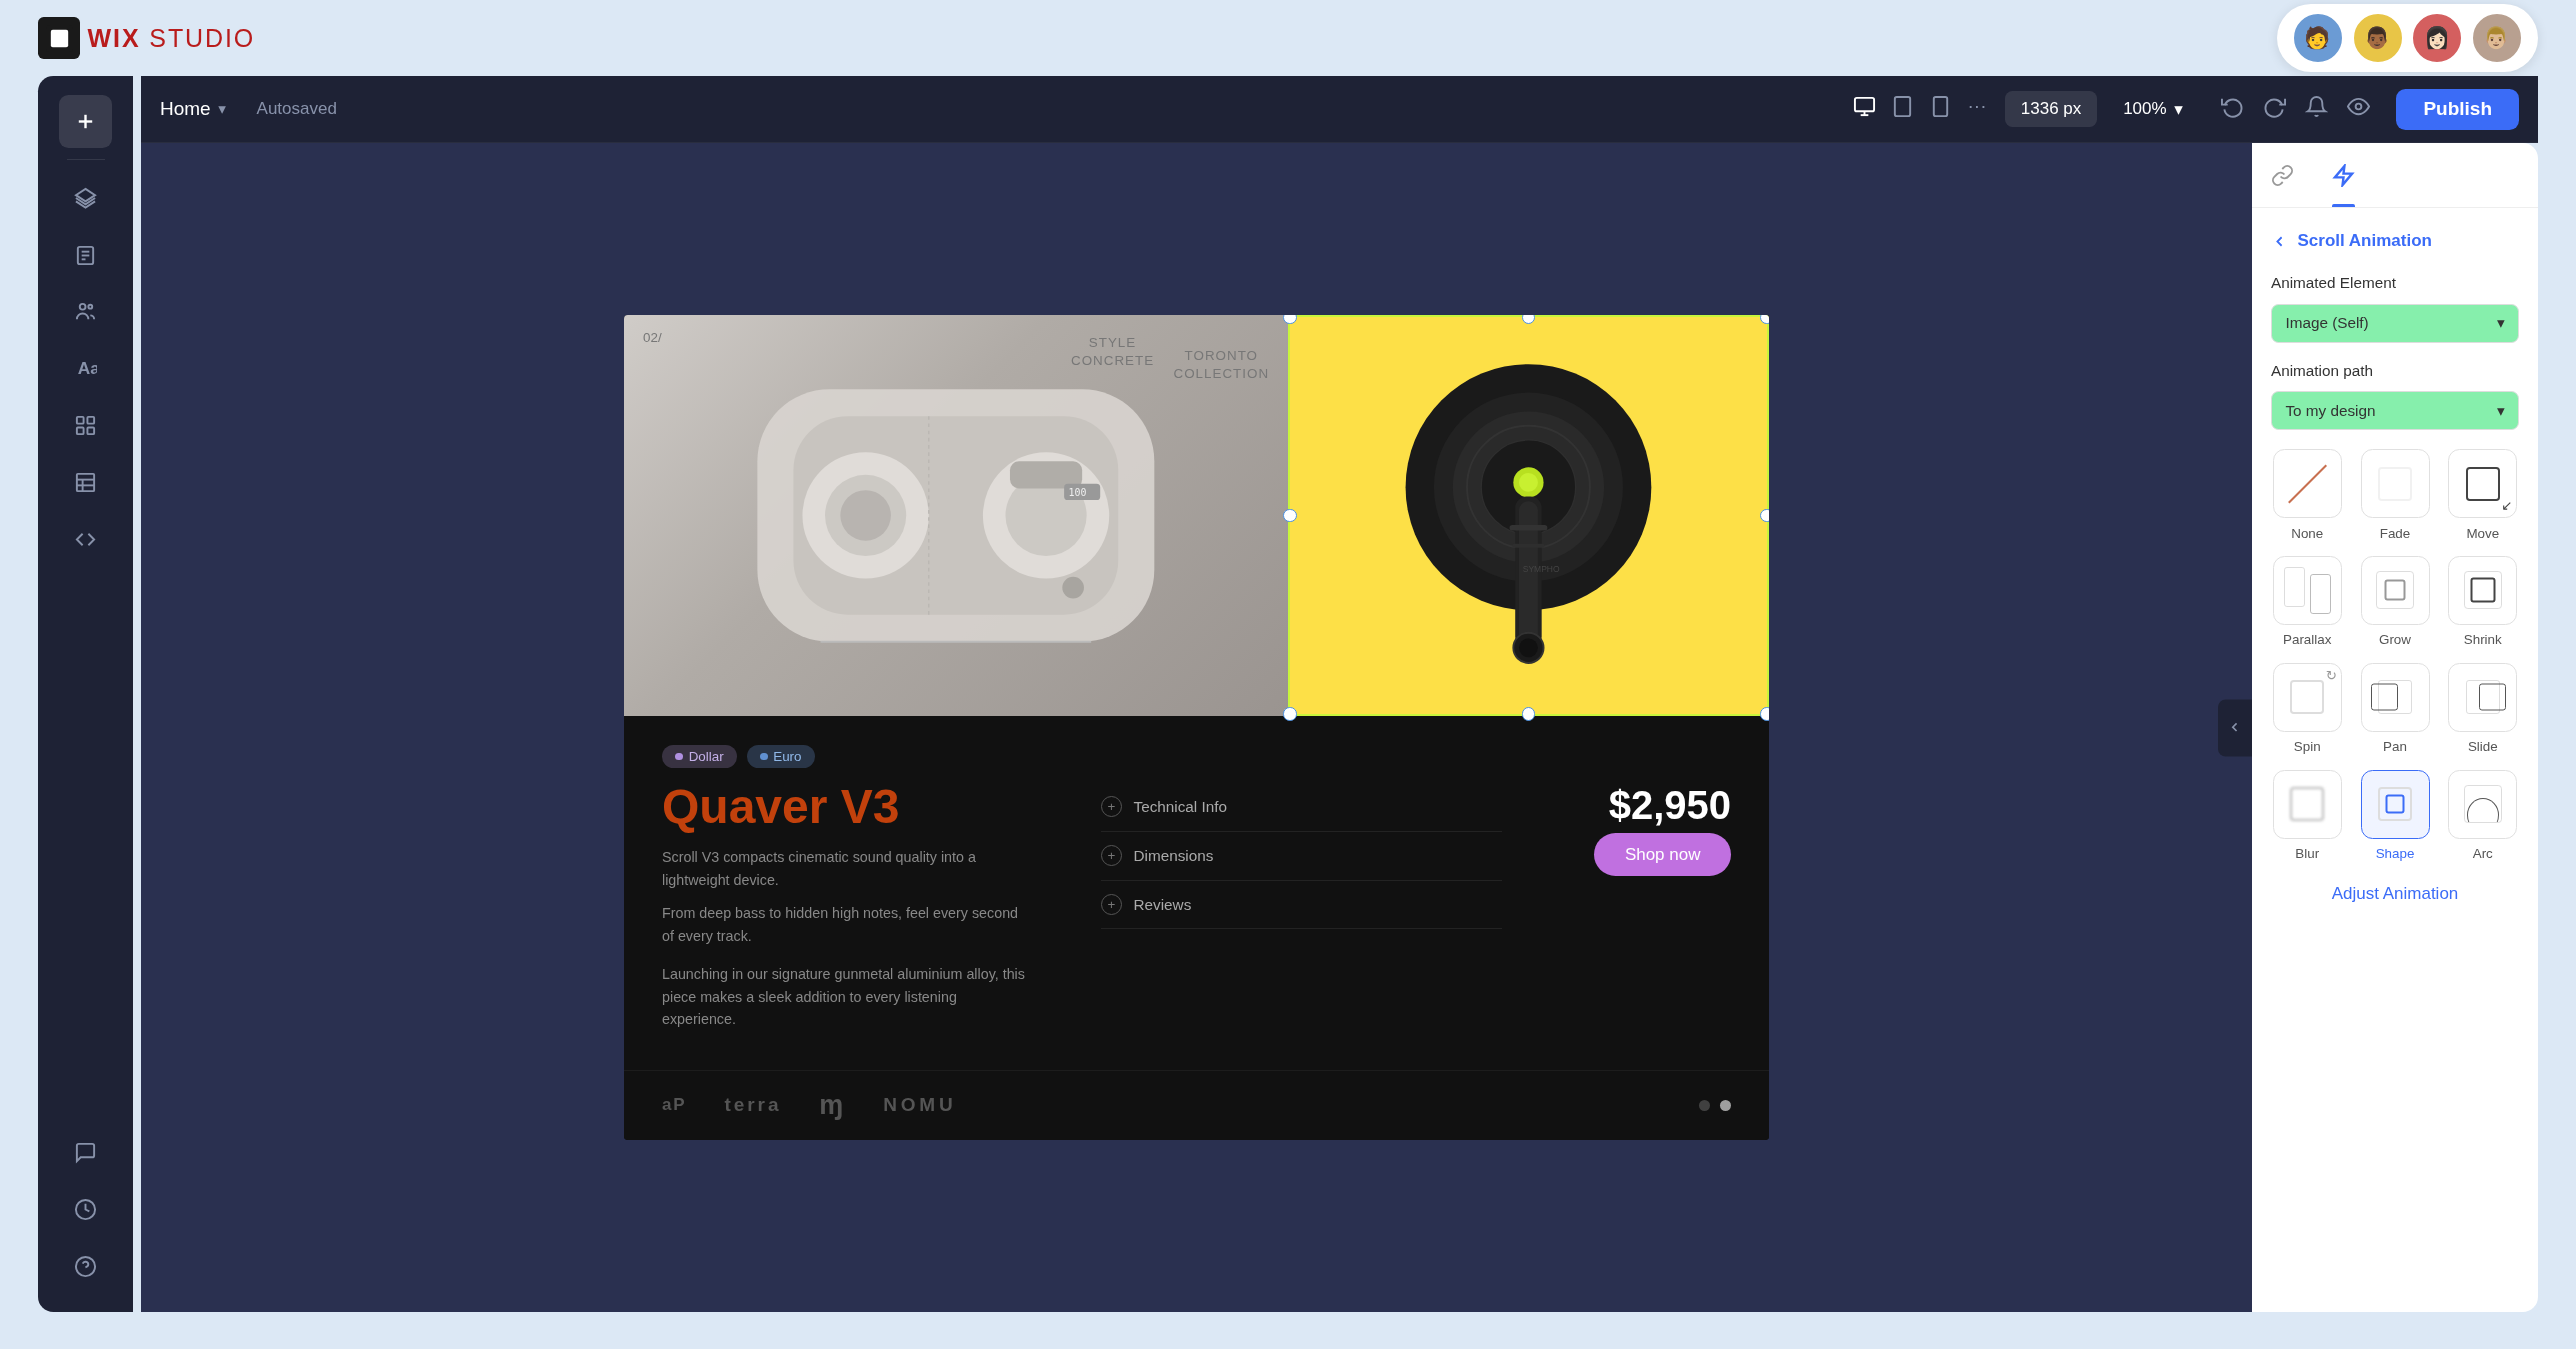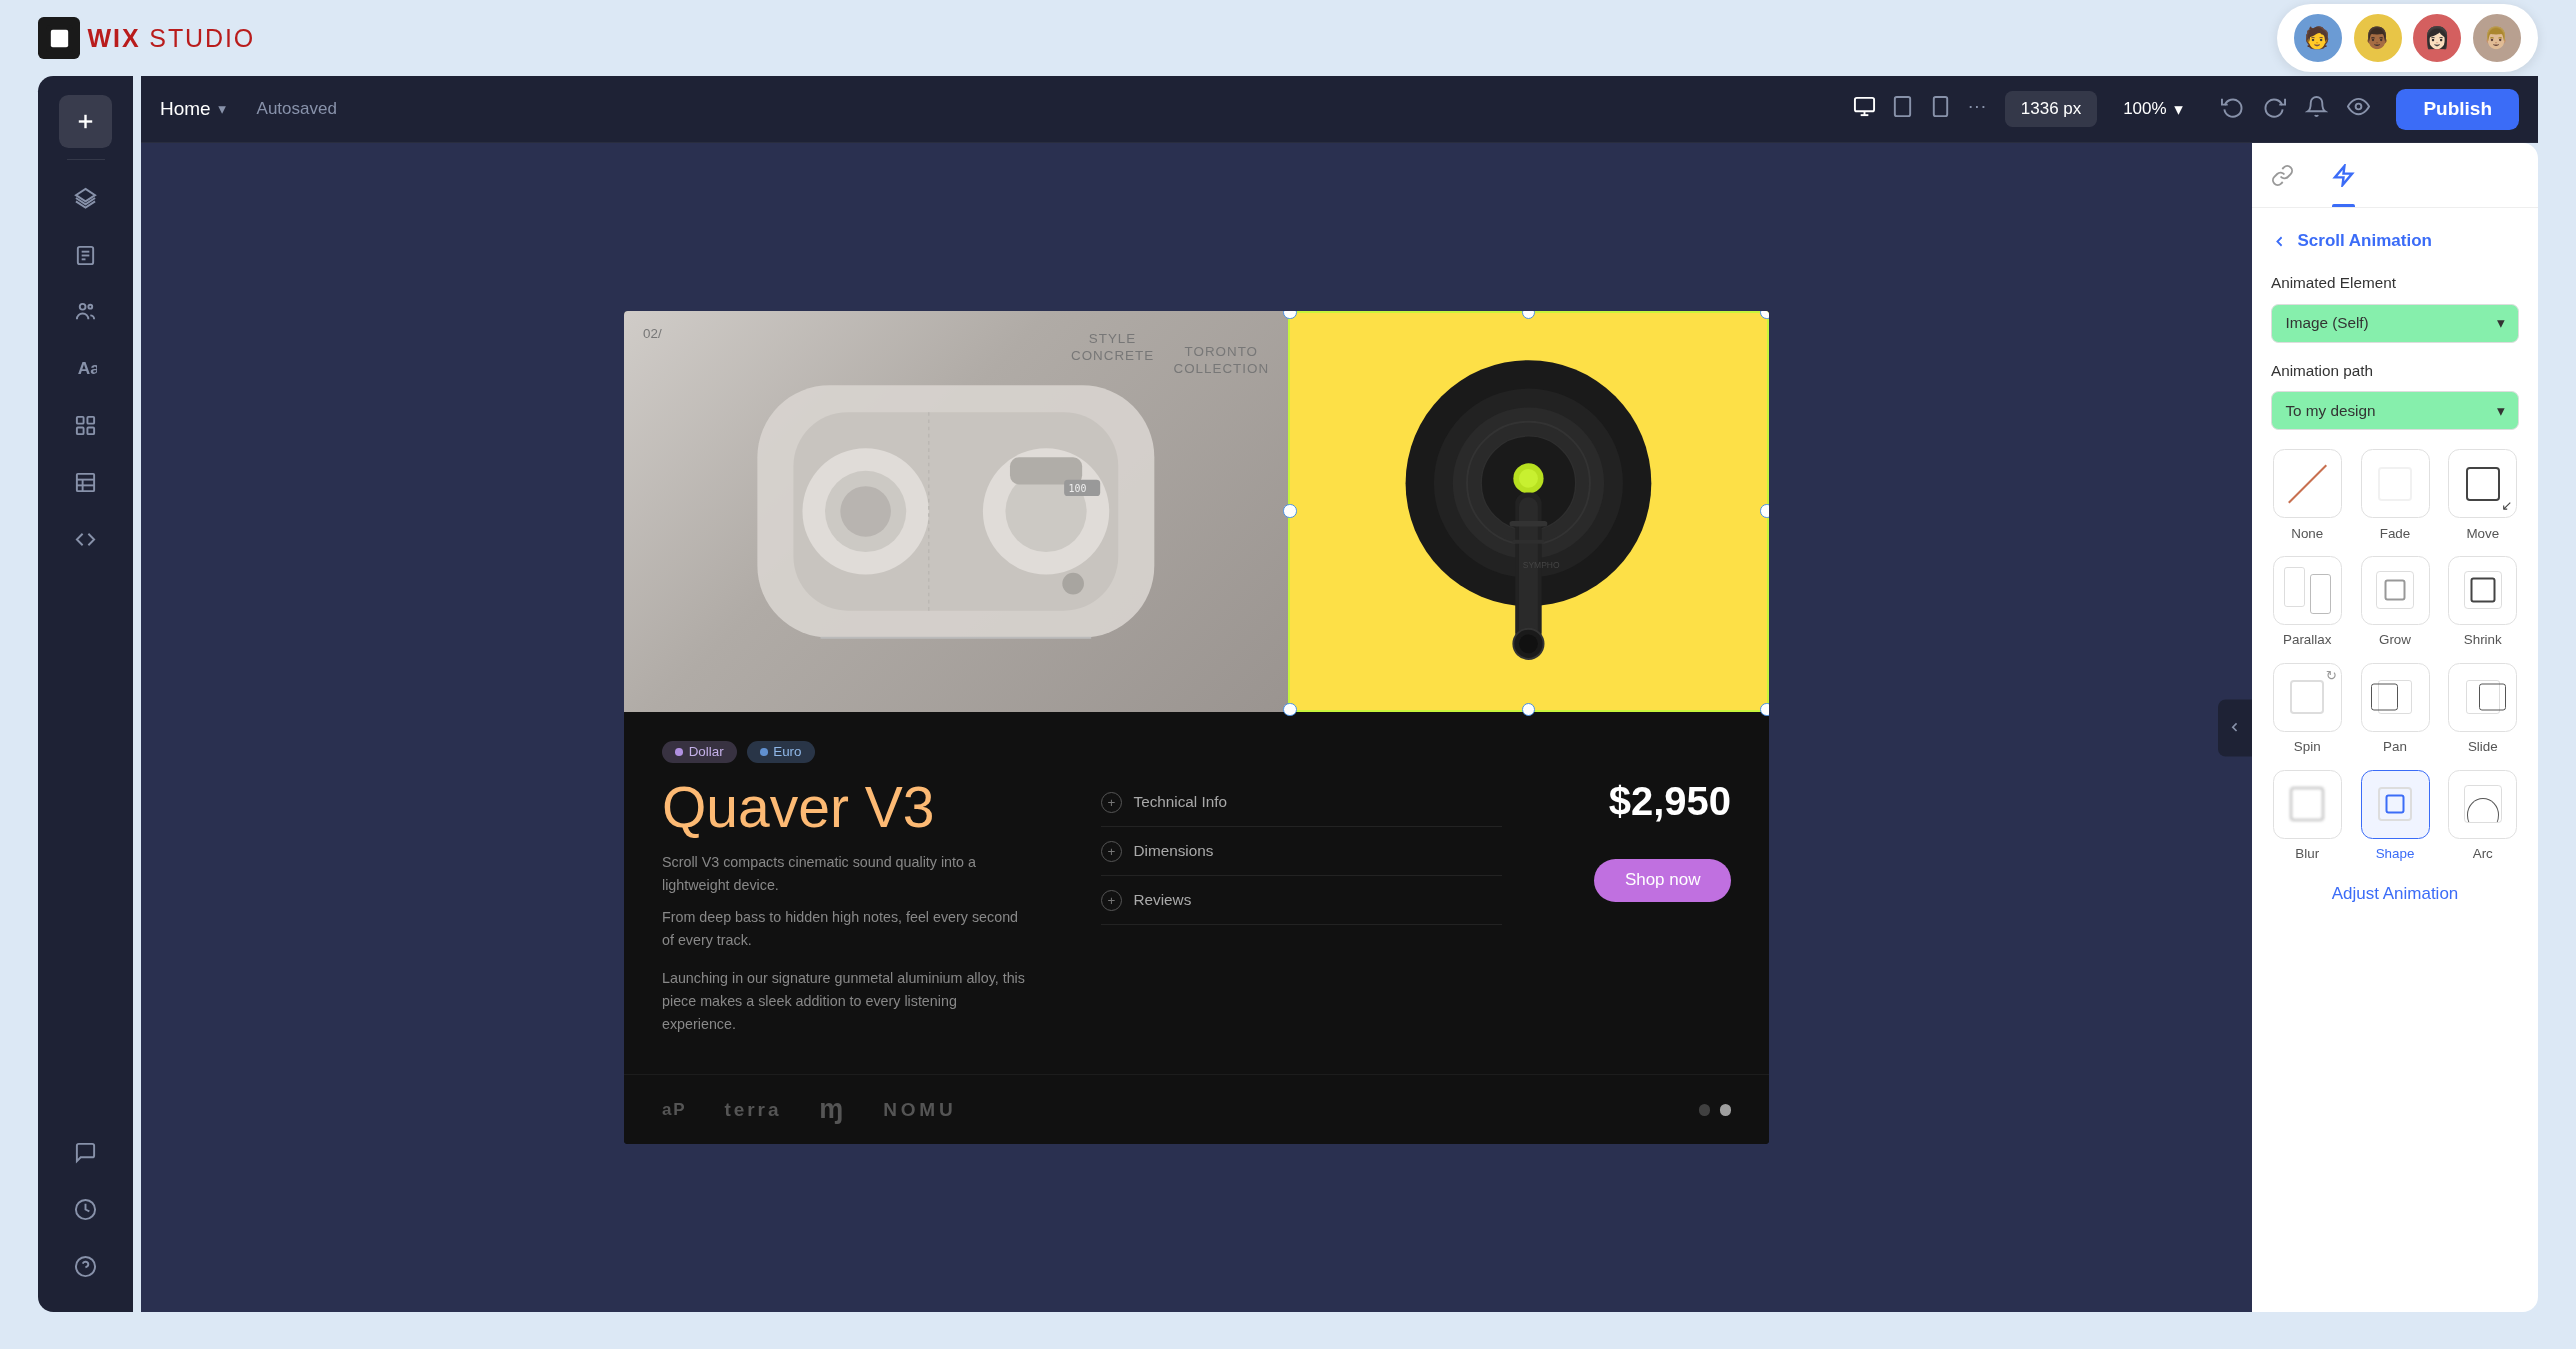--- a/index.html
+++ b/index.html
@@ -322,40 +322,40 @@
 
     .product-main {
       display: flex;
       align-items: flex-start;
       gap: 38px;
     }
 
     .product-left { flex: 1; }
 
     .product-name {
-      font-size: 57px;
-      font-weight: 400;
-      color: #fdba74;
+      font-size: 48px;
+      font-weight: 700;
+      color: #c2410c;
       margin-bottom: 15.3px;
       line-height: 1;
     }
 
     .product-desc {
       font-size: 14.3px;
       color: #888;
       line-height: 1.6;
       max-width: 363px;
       margin-bottom: 9.5px;
     }
 
     .product-right {
       display: flex;
       flex-direction: column;
       align-items: flex-end;
-      gap: 35px;
+      gap: 5px;
       min-width: 191px;
     }
 
     .product-price {
       font-size: 40px;
       font-weight: 700;
       color: white;
     }
 
     .shop-btn {

